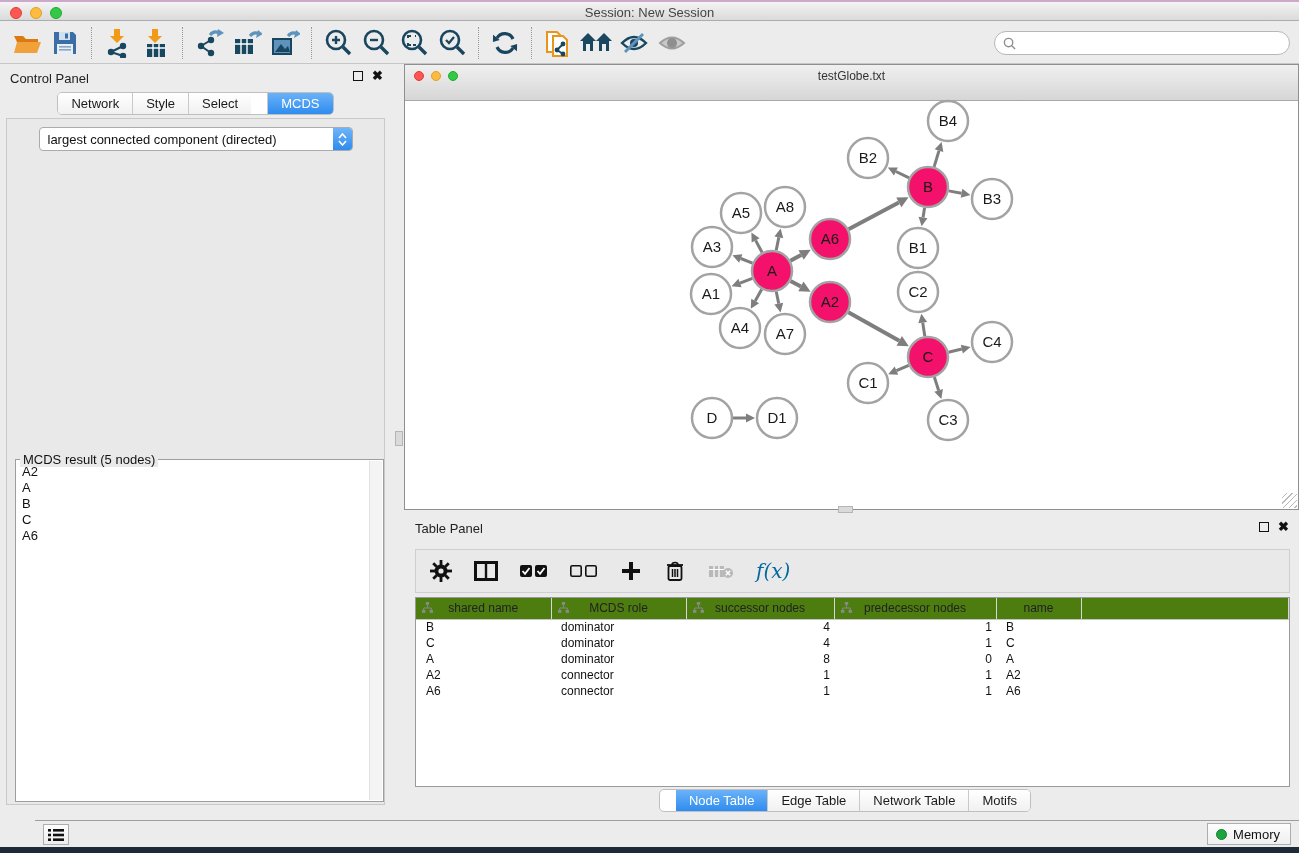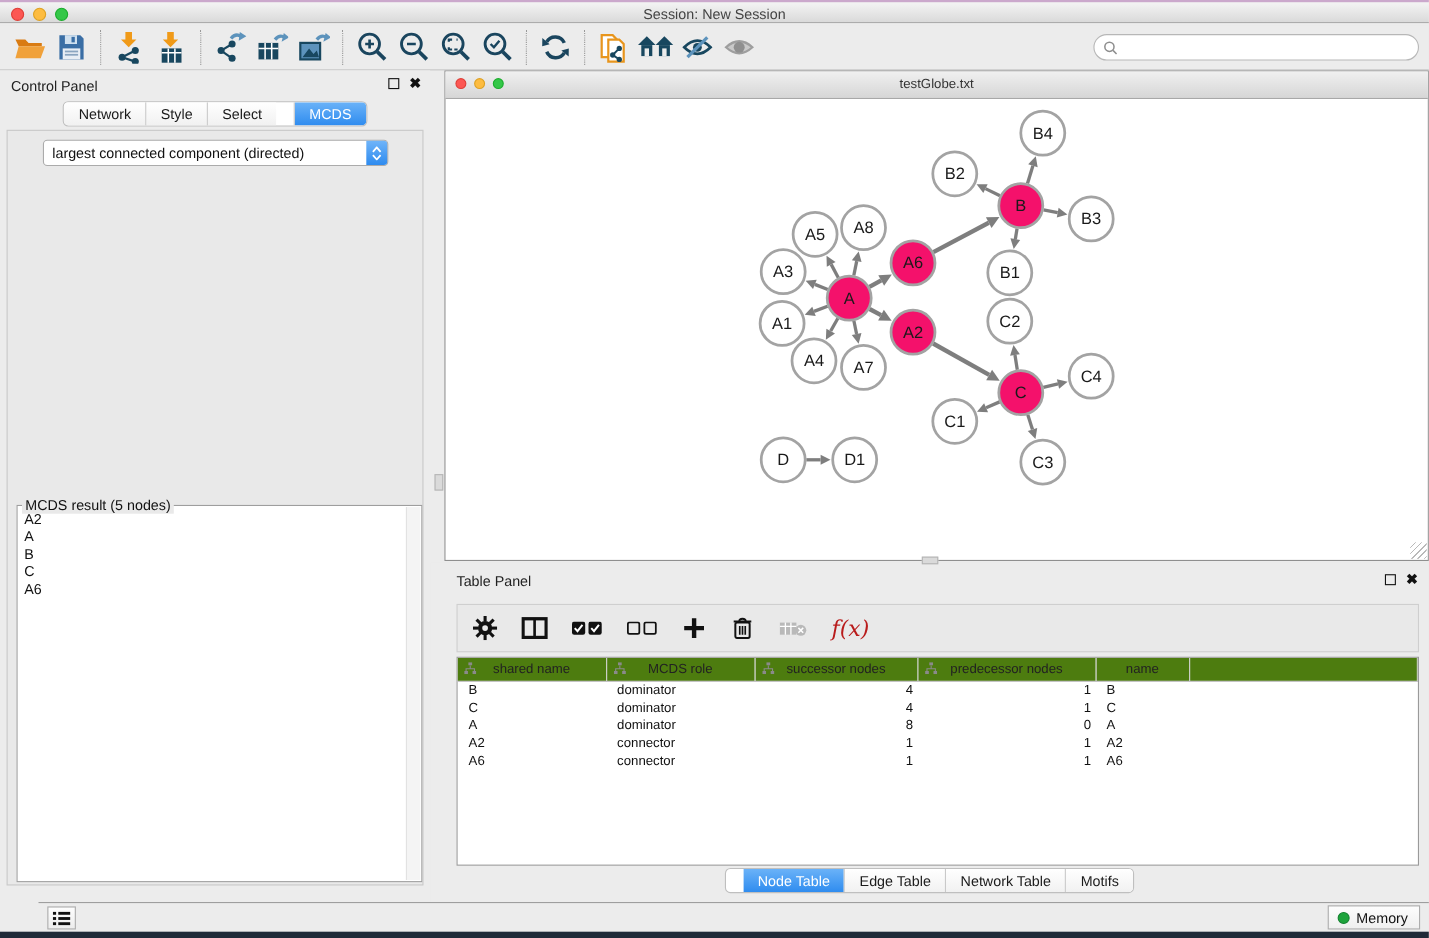--- a/index.html
+++ b/index.html
@@ -90,21 +90,21 @@
   .result-scroll {
     position:absolute; top:1px; bottom:1px; right:1px; width:13px;
     background:#F4F4F4; border-left:1px solid #E2E2E2;
   }
   
   .net-window {
     position:absolute; left:404px; top:64px; width:895px; height:446px;
     background:#fff; border:1px solid #8F8F8F;
   }
   .net-titlebar {
-    position:absolute; top:0; left:0; right:0; height:25px;
+    position:absolute; top:0; left:0; right:0; height:36px;
     background:linear-gradient(#F0F0F0,#D6D6D6); border-bottom:1px solid #A8A8A8;
   }
   .net-titlebar .lights { top:6px; left:9px; gap:7px; }
   .net-titlebar .light { width:10px; height:10px; }
   .net-title { position:absolute; left:0; right:0; top:4px; text-align:center; font-size:12px; color:#333; }
   .net-canvas { position:absolute; top:22px; left:0; right:0; bottom:0; }
   .resize-grip {
     position:absolute; right:1px; bottom:1px; width:15px; height:15px;
     background:repeating-linear-gradient(135deg, transparent 0 3px, #B9B9B9 3px 4px);
   }
@@ -119,21 +119,21 @@
   .table-panel { position:absolute; left:391px; right:0; top:511px; bottom:33px; background:#ECECEC; }
   .tp-header { position:relative; height:30px; }
   .tp-header .ph-title { position:absolute; left:24px; top:10px; font-size:13px; }
   .tp-header .ph-icons { top:11px; right:10px; }
   .tp-toolbar {
     position:absolute; left:24px; right:9px; top:38px; height:44px;
     background:#E9E9E9; border:1px solid #CFCFCF;
     display:flex; align-items:center; padding-left:14px; gap:22px;
   }
   .tpi { display:flex; align-items:center; justify-content:center; min-width:22px; }
-  .fx-label { font-family:"DejaVu Serif", serif; font-style:italic; font-size:20px; color:#b91c1c; }
+  .fx-label { font-family:"DejaVu Serif", serif; font-style:italic; font-size:20px; color:#0369a1; }
   .data-table {
     position:absolute; left:24px; right:9px; top:86px; height:190px;
     background:#fff; border:1px solid #9A9A9A; overflow:hidden;
   }
   table.grid { border-collapse:collapse; width:100%; table-layout:fixed; }
   table.grid th {
     height:21px; background:#4d7c0f; border-bottom:1px solid #C4C4C4; border-right:1px solid #D6D6D6;
     font-weight:normal; font-size:12px; color:#222; padding:0;
   }
   table.grid th .th-inner { display:flex; align-items:center; justify-content:center; gap:5px; position:relative; }

